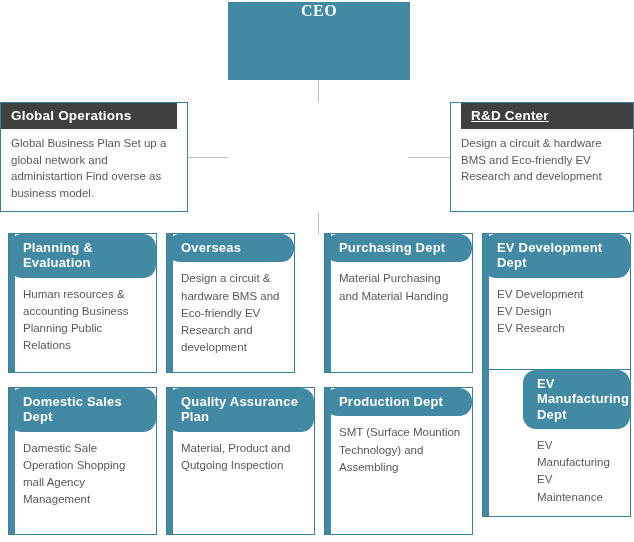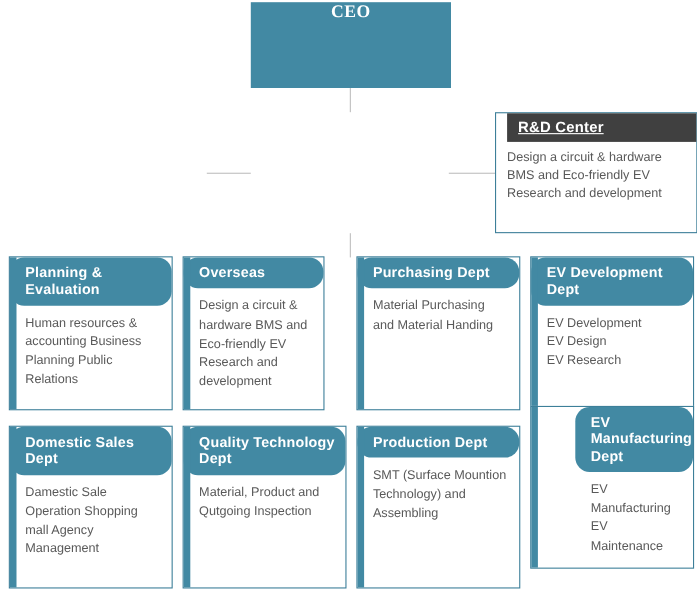--- a/index.html
+++ b/index.html
@@ -144,20 +144,24 @@
   <div class="connector v" style="left:318px; top:80px; height:22px;"></div>
   <div class="connector v" style="left:318px; top:212px; height:22px;"></div>
   <div class="connector h" style="left:188px; top:157px; width:40px;"></div>
   <div class="connector h" style="left:408px; top:157px; width:42px;"></div>
 
   <div class="ceo-box">
     <span class="ceo-label">CEO</span>
   </div>
 
 
+  <div class="staff-box left">
+    <div class="staff-header left">Global Operations</div>
+    <div class="staff-body">Global Business Plan Set up a global network and administartion Find overse as business model.</div>
+  </div>
 
   <div class="staff-box right">
     <div class="staff-header right">R&amp;D Center</div>
     <div class="staff-body">Design a circuit &amp; hardware BMS and Eco-friendly EV Research and development</div>
   </div>
 
   <div class="dept-card" style="left:8px; top:233px; width:149px; height:140px;">
     <div class="dept-accent"></div>
     <div class="dept-header">Planning &amp; Evaluation</div>
     <div class="dept-body">
@@ -194,21 +198,21 @@
   <div class="dept-card" style="left:8px; top:387px; width:149px; height:148px;">
     <div class="dept-accent"></div>
     <div class="dept-header">Domestic Sales Dept</div>
     <div class="dept-body">
       <span class="line">Damestic Sale Operation Shopping mall Agency Management</span>
     </div>
   </div>
 
   <div class="dept-card" style="left:166px; top:387px; width:149px; height:148px;">
     <div class="dept-accent"></div>
-    <div class="dept-header">Quality Technology Dept</div>
+    <div class="dept-header">Quality Assurance Plan</div>
     <div class="dept-body">
       <span class="line">Material, Product and Qutgoing Inspection</span>
     </div>
   </div>
 
   <div class="dept-card" style="left:324px; top:387px; width:149px; height:148px;">
     <div class="dept-accent"></div>
     <div class="dept-header">Production Dept</div>
     <div class="dept-body">
       <span class="line">SMT (Surface Mountion Technology) and Assembling</span>

